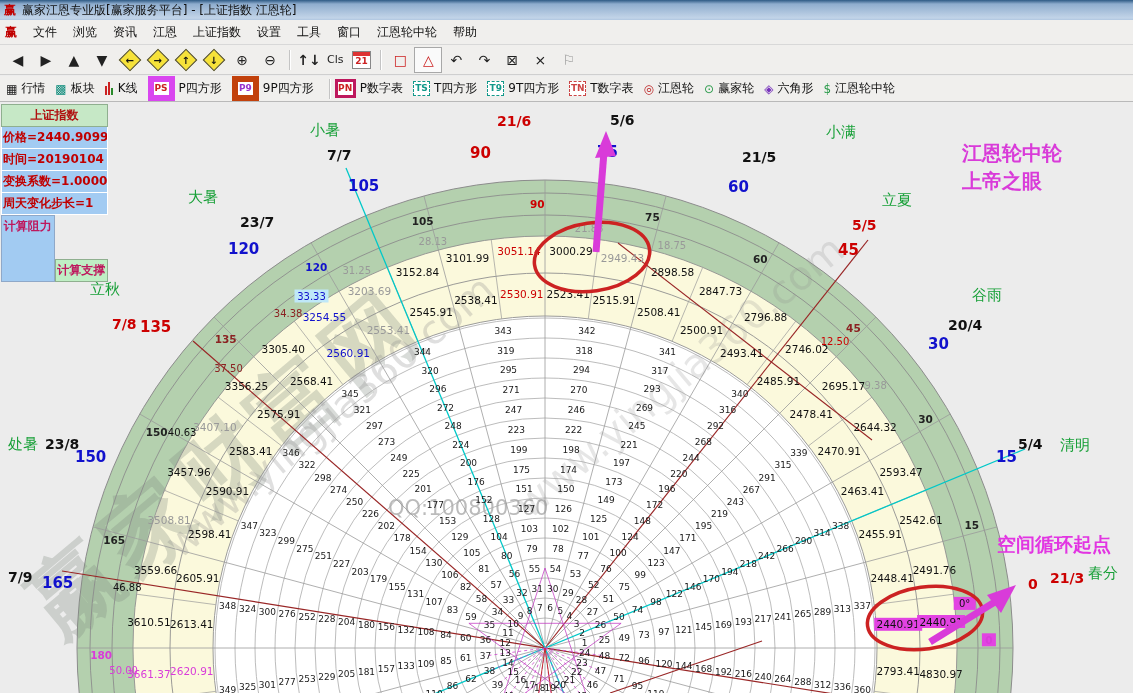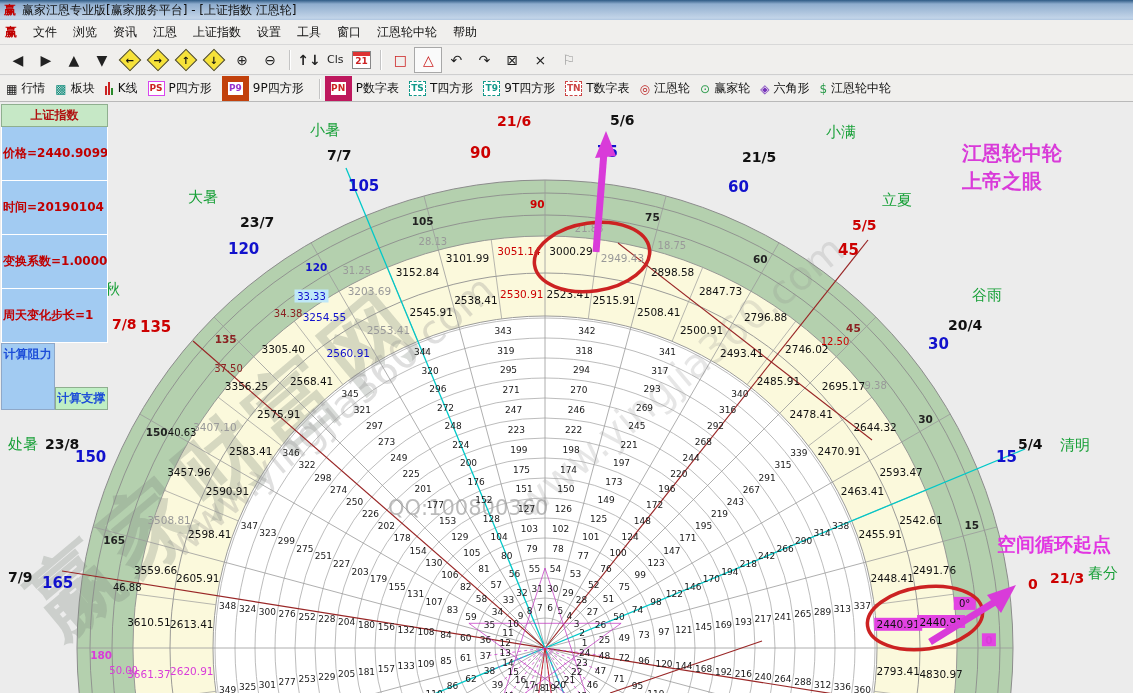--- a/index.html
+++ b/index.html
@@ -36,23 +36,23 @@
     border-bottom:1px solid #B9B9B9;display:flex;align-items:center;padding-left:6px;box-sizing:border-box;font-size:12px;}
   .t3{display:flex;align-items:center;margin-right:10px;color:#111;}
   .t3 .bdg{display:inline-block;min-width:15px;height:13px;line-height:13px;text-align:center;
     font-size:9px;font-weight:bold;margin-right:4px;background:#FFF;}
   .t3 .ic{margin-right:4px;font-size:12px;}
   .kbars{display:inline-flex;align-items:flex-end;height:13px;margin-right:4px;}
   .kbars i{display:inline-block;width:2px;margin-right:1px;}
   
   #panel{position:absolute;left:1px;top:104px;width:107px;font-size:12px;font-weight:bold;z-index:5;}
   #panel .hdr{background:#C6E8C6;color:#B01010;text-align:center;padding:2px 0;border:1px solid #8FAF8F;}
-  #panel .row{background:#A2CBF2;color:#C00000;padding:18px 1px;border:1px solid #FFFFFF;border-top:none;white-space:nowrap;overflow:hidden;}
+  #panel .row{background:#A2CBF2;color:#C00000;padding:2px 1px;border:1px solid #FFFFFF;border-top:none;white-space:nowrap;overflow:hidden;}
   #panel .btns{display:flex;}
-  #panel .btn{flex:1;text-align:center;padding:2px 0;color:#1d4ed8;border:1px solid #8FA8C8;cursor:default;}
+  #panel .btn{flex:1;text-align:center;padding:2px 0;color:#be185d;border:1px solid #8FA8C8;cursor:default;}
   #panel .btn.blue{background:#A2CBF2;}
   #panel .btn.green{background:#BFEFC4;border-color:#8FAF8F;margin-top:44px;}
   
   #chart{position:absolute;left:0;top:102px;width:1133px;height:591px;background:#ECECEC;}
   svg text{user-select:none;}
 </style>
 </head>
 <body>
 <div id="app">
 
@@ -134,30 +134,30 @@
       </div>
       <div class="t3">
         <span class="kbars">
           <i style="height:9px;background:#C22"></i>
           <i style="height:13px;background:#C22"></i>
           <i style="height:7px;background:#2A8A2A"></i>
         </span>
         <span>K线</span>
       </div>
       <div class="t3">
-        <span class="bdg" style="color:#CC2222;border:1px solid #d946ef">PS</span>
+        <span class="bdg" style="color:#CC2222;border:6px solid #d946ef">PS</span>
         <span>P四方形</span>
       </div>
       <div class="t3">
         <span class="bdg" style="color:#9933CC;border:6px solid #c2410c">P9</span>
         <span>9P四方形</span>
       </div>
       <div class="sep"></div>
       <div class="t3">
-        <span class="bdg" style="color:#CC2222;border:6px solid #be185d">PN</span>
+        <span class="bdg" style="color:#CC2222;border:3px solid #be185d">PN</span>
         <span>P数字表</span>
       </div>
       <div class="t3">
         <span class="bdg" style="color:#11998A;border:1px dashed #11998A">TS</span>
         <span>T四方形</span>
       </div>
       <div class="t3">
         <span class="bdg" style="color:#11998A;border:1px dashed #11998A">T9</span>
         <span>9T四方形</span>
       </div>

